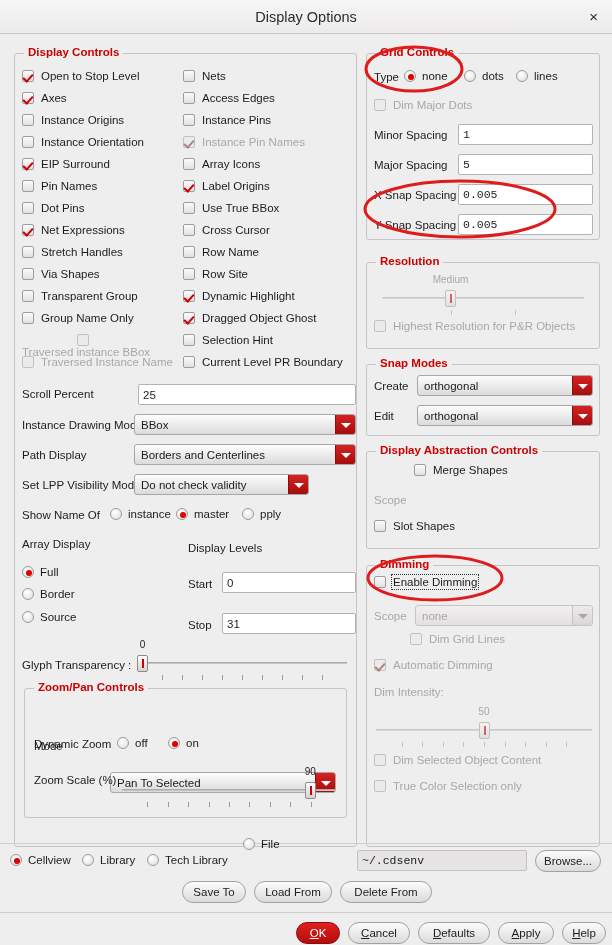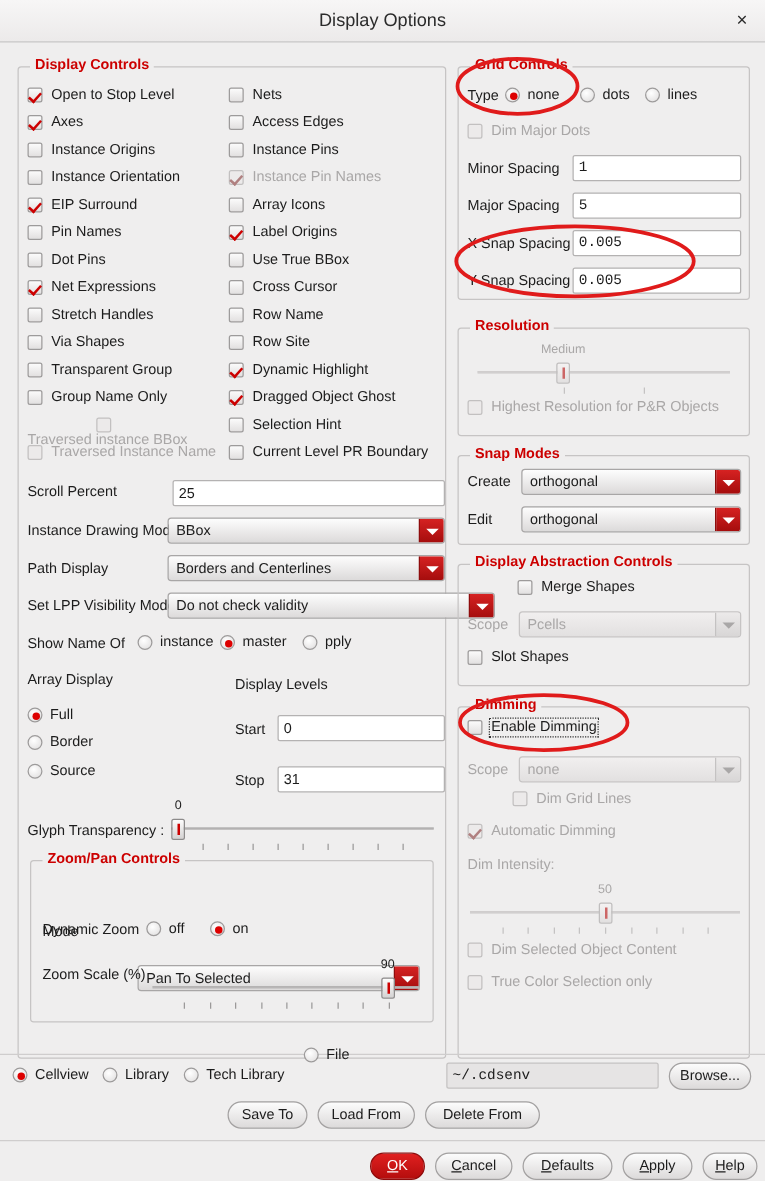--- a/index.html
+++ b/index.html
@@ -315,21 +315,21 @@
     <span class="arrow"></span>
   </div>
 
   <div class="lab" style="left:22px; top:449px;">Path Display</div>
   <div class="combo" style="left:134px; top:444px; width:222px;">
     <span class="ctext">Borders and Centerlines</span>
     <span class="arrow"></span>
   </div>
 
   <div class="lab" style="left:22px; top:479px;">Set LPP Visibility Mode</div>
-  <div class="combo" style="left:134px; top:474px; width:262px;">
+  <div class="combo" style="left:134px; top:474px; width:175px;">
     <span class="ctext">Do not check validity</span>
     <span class="arrow"></span>
   </div>
 
   <div class="lab" style="left:22px; top:509px;">Show Name Of</div>
   <div class="rad" style="left:110px; top:508px;">
     <span class="circ"></span>
     <span class="lbl">instance</span>
   </div>
   <div class="rad" style="left:176px; top:508px;">
@@ -485,24 +485,20 @@
   </div>
 
   <div class="group" style="left:366px; top:451px; width:234px; height:98px;">
     <div class="gtitle">Display Abstraction Controls</div>
   </div>
   <div class="cb" style="left:374px; top:464px;margin-left:40px;">
     <span class="box"></span>
     <span class="lbl">Merge Shapes</span>
   </div>
   <div class="lab dim" style="left:374px; top:494px;">Scope</div>
-  <div class="combo disabled" style="left:415px; top:489px; width:178px;">
-    <span class="ctext">Pcells</span>
-    <span class="arrow"></span>
-  </div>
   <div class="cb" style="left:374px; top:520px;">
     <span class="box"></span>
     <span class="lbl">Slot Shapes</span>
   </div>
 
   <div class="group" style="left:366px; top:565px; width:234px; height:282px;">
     <div class="gtitle">Dimming</div>
   </div>
   <div class="cb" style="left:374px; top:576px;">
     <span class="box"></span>

